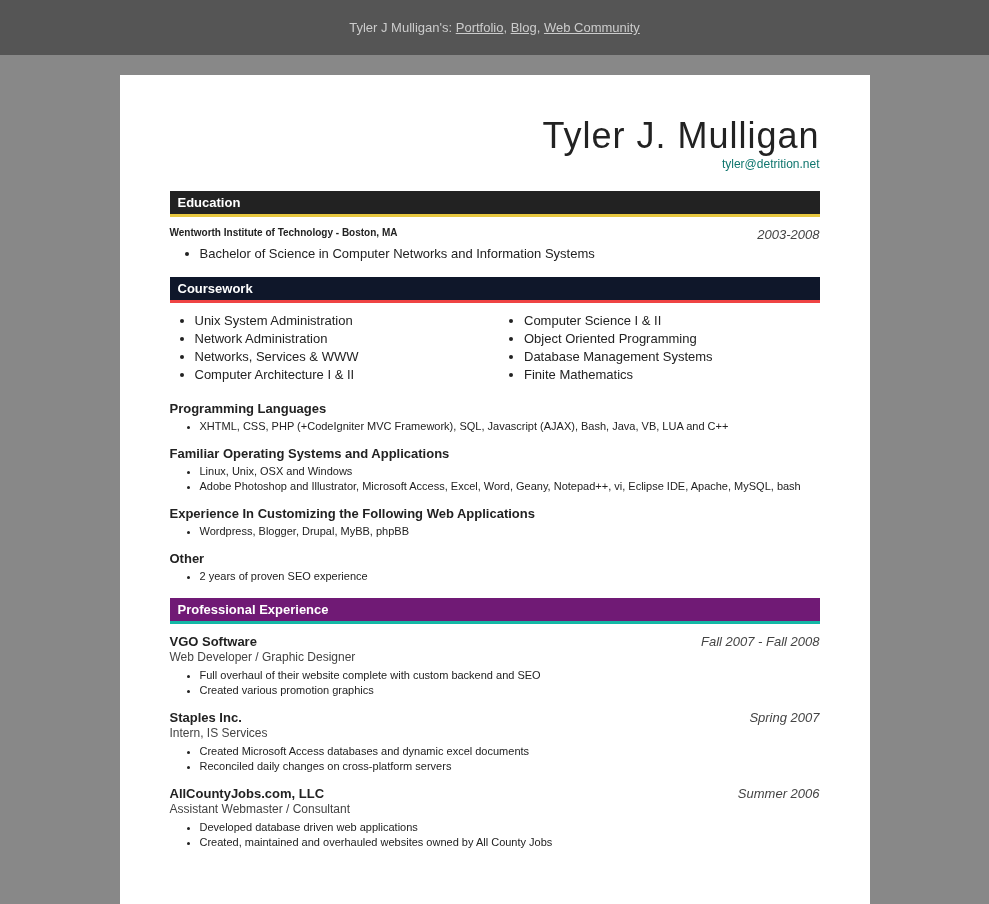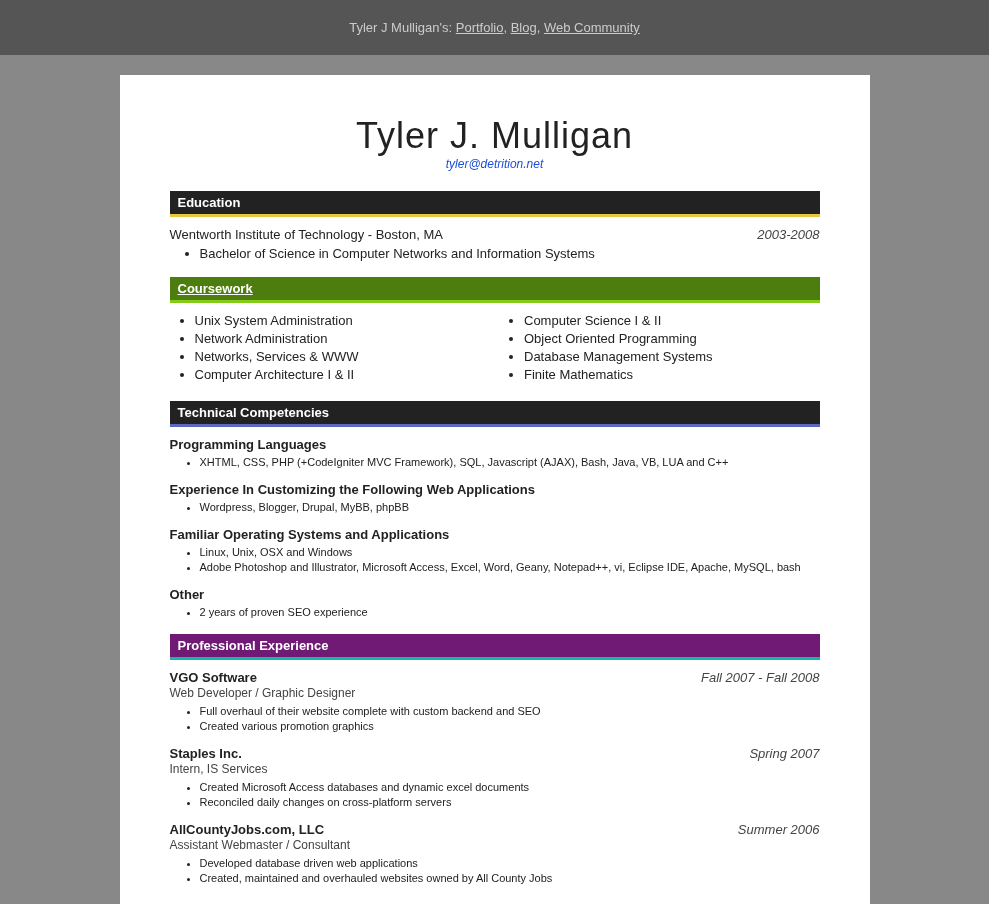--- a/index.html
+++ b/index.html
@@ -26,67 +26,65 @@
       display: flex;
       justify-content: center;
     }
     #resume {
       background-color: #fff;
       width: 750px;
       padding: 40px 50px 40px 50px;
       min-height: 850px;
     }
     .name-section {
-      text-align: center;
+      text-align: right;
       margin-bottom: 20px;
     }
     .name-section h1 {
       font-size: 36px;
       font-weight: normal;
       color: #222;
       letter-spacing: 1px;
     }
     .name-section .email {
       font-size: 12px;
-      color: #1d4ed8;
-      font-style: italic;
+      color: #0f766e;
     }
     .section-header {
       color: #fff;
       font-weight: bold;
       font-size: 13px;
       padding: 4px 8px;
       margin-bottom: 10px;
       position: relative;
     }
     .section-header.education {
       background-color: #222;
       border-bottom: 3px solid #e8c840;
     }
     .section-header.coursework {
-      background-color: #4d7c0f;
-      border-bottom: 3px solid #84cc16;
-      text-decoration: underline;
+      background-color: #0f172a;
+      border-bottom: 3px solid #ef4444;
     }
     .section-header.technical {
       background-color: #222;
       border-bottom: 3px solid #5b6abf;
     }
     .section-header.professional {
       background-color: #701a75;
       border-bottom: 3px solid #14b8a6;
     }
     .institution-row {
       display: flex;
       justify-content: space-between;
       margin-bottom: 4px;
     }
     .institution-name {
-      font-weight: normal;
-      font-size: 13px;
+      font-weight: bold;
+      font-size: 10px;
     }
     .date-range {
       font-style: italic;
       color: #444;
       font-size: 13px;
     }
     ul.degree-list {
       margin-left: 30px;
       margin-bottom: 12px;
     }
@@ -188,41 +186,40 @@
             <li>Computer Science I &amp; II</li>
             <li>Object Oriented Programming</li>
             <li>Database Management Systems</li>
             <li>Finite Mathematics</li>
           </ul>
         </div>
       </div>
     </div>
 
     <div class="section-wrapper">
-      <div class="section-header technical">Technical Competencies</div>
 
       <div class="section-block">
         <div class="subsection-title">Programming Languages</div>
         <ul class="bullet-list">
           <li>XHTML, CSS, PHP (+CodeIgniter MVC Framework), SQL, Javascript (AJAX), Bash, Java, VB, LUA and C++</li>
-        </ul>
-      </div>
-
-      <div class="section-block">
-        <div class="subsection-title">Experience In Customizing the Following Web Applications</div>
-        <ul class="bullet-list">
-          <li>Wordpress, Blogger, Drupal, MyBB, phpBB</li>
         </ul>
       </div>
 
       <div class="section-block">
         <div class="subsection-title">Familiar Operating Systems and Applications</div>
         <ul class="bullet-list">
           <li>Linux, Unix, OSX and Windows</li>
           <li>Adobe Photoshop and Illustrator, Microsoft Access, Excel, Word, Geany, Notepad++, vi, Eclipse IDE, Apache, MySQL, bash</li>
+        </ul>
+      </div>
+
+      <div class="section-block">
+        <div class="subsection-title">Experience In Customizing the Following Web Applications</div>
+        <ul class="bullet-list">
+          <li>Wordpress, Blogger, Drupal, MyBB, phpBB</li>
         </ul>
       </div>
 
       <div class="section-block">
         <div class="subsection-title">Other</div>
         <ul class="bullet-list">
           <li>2 years of proven SEO experience</li>
         </ul>
       </div>
     </div>

